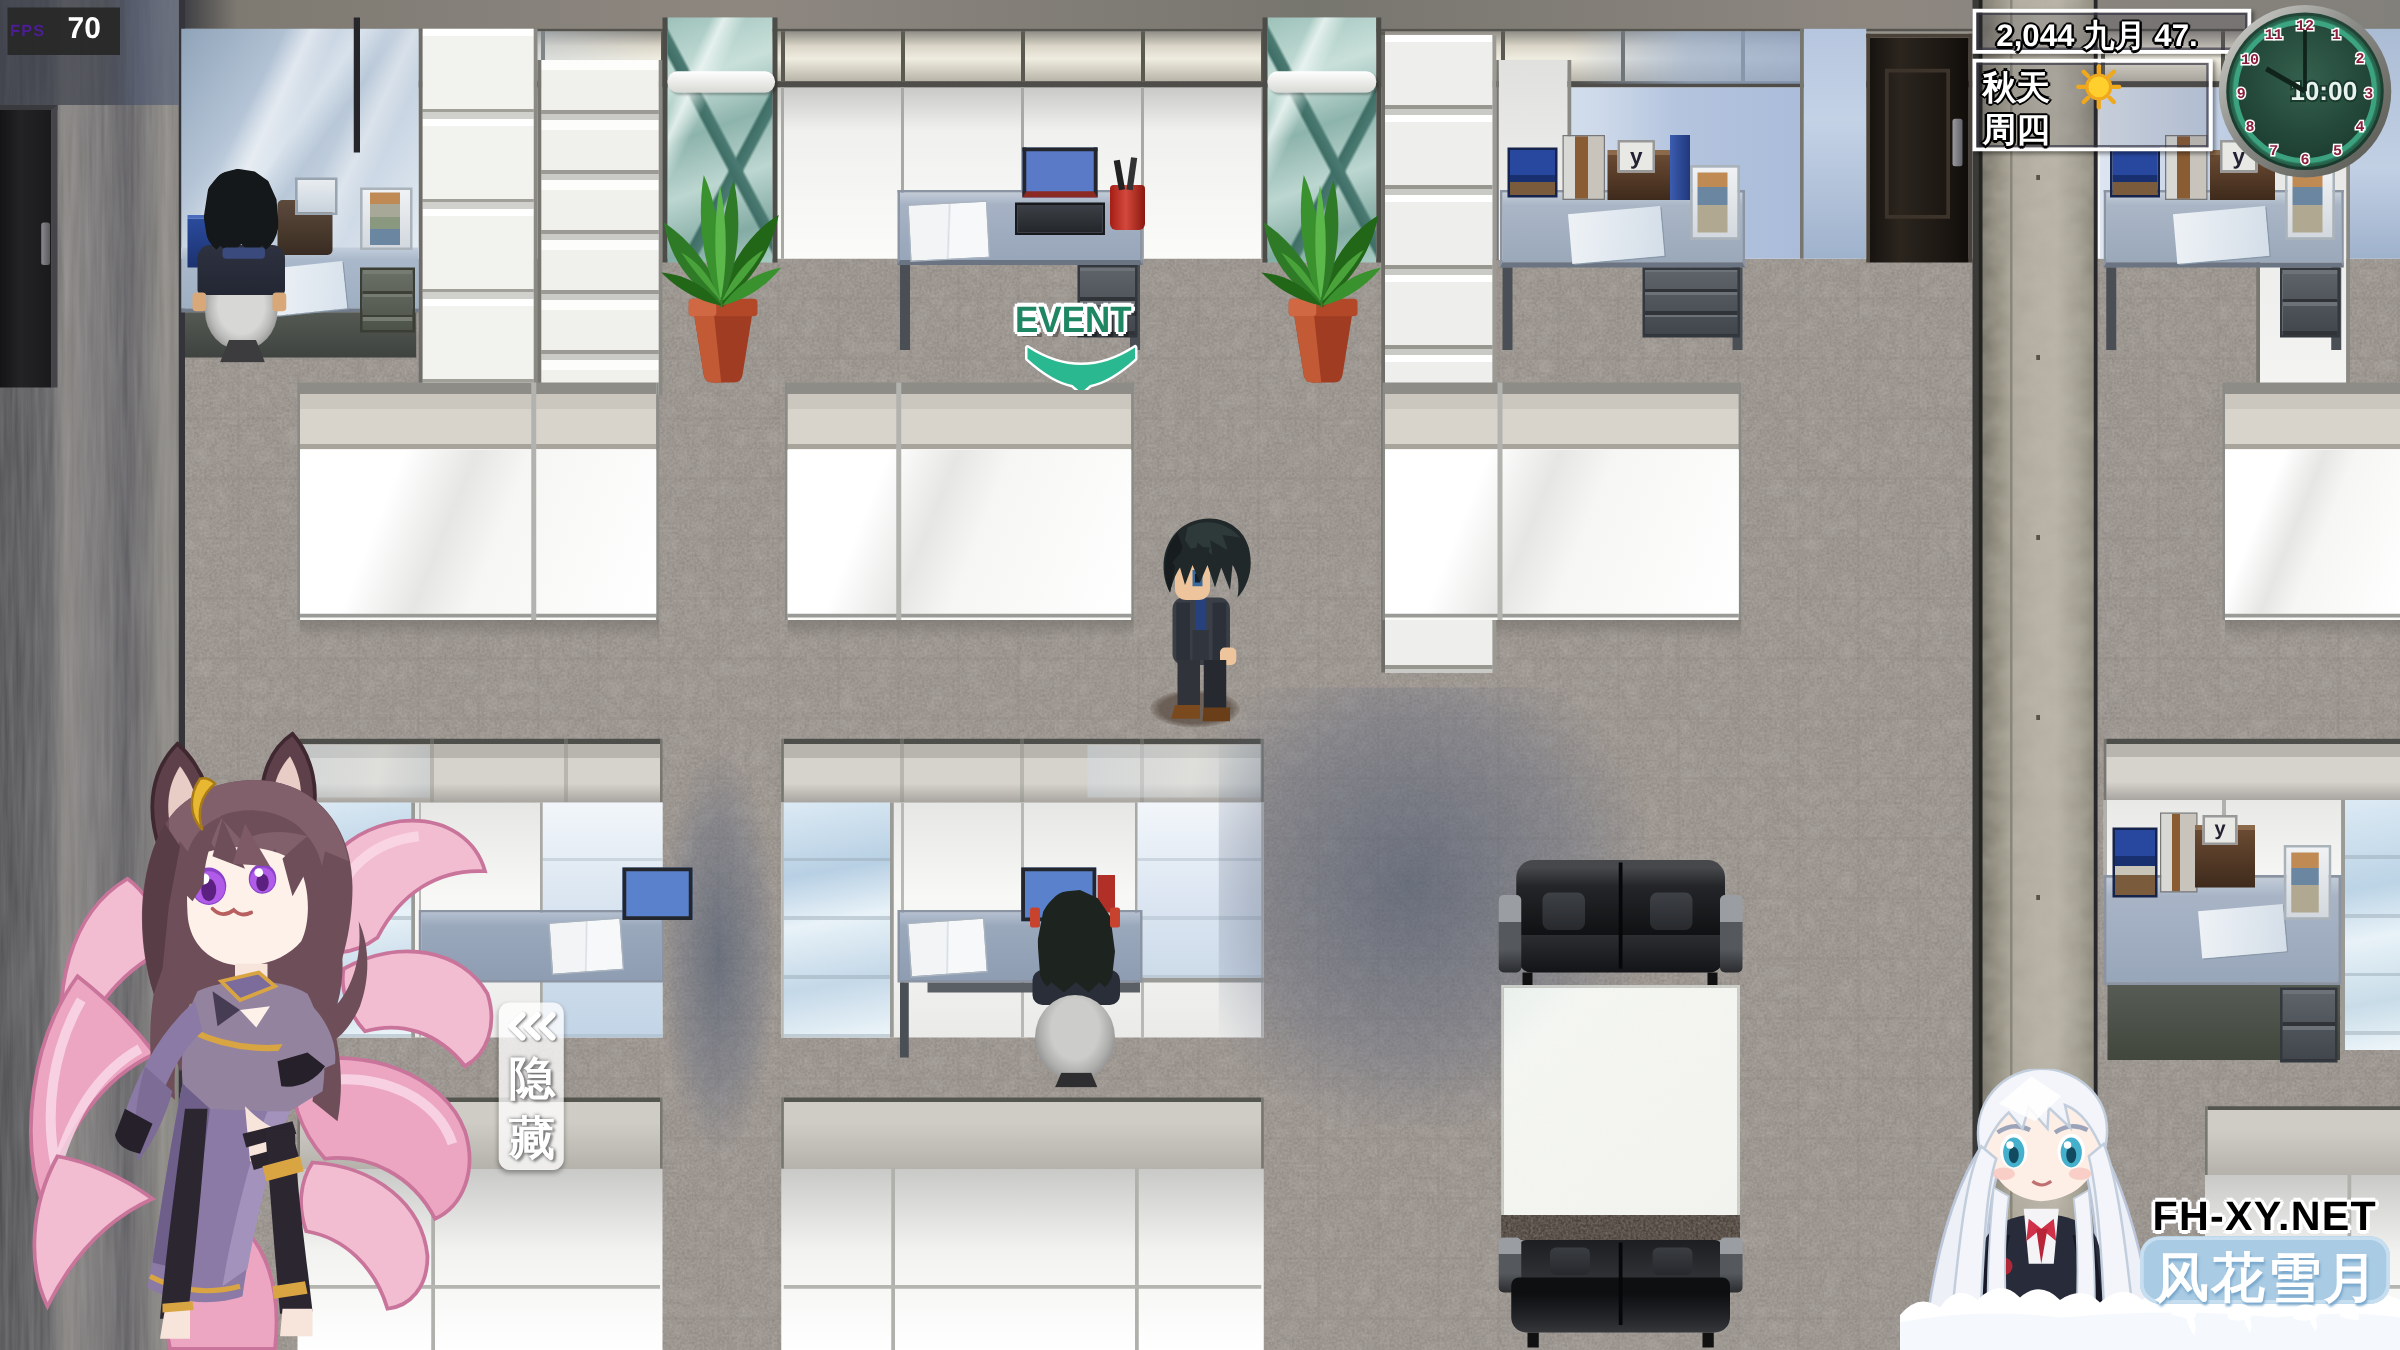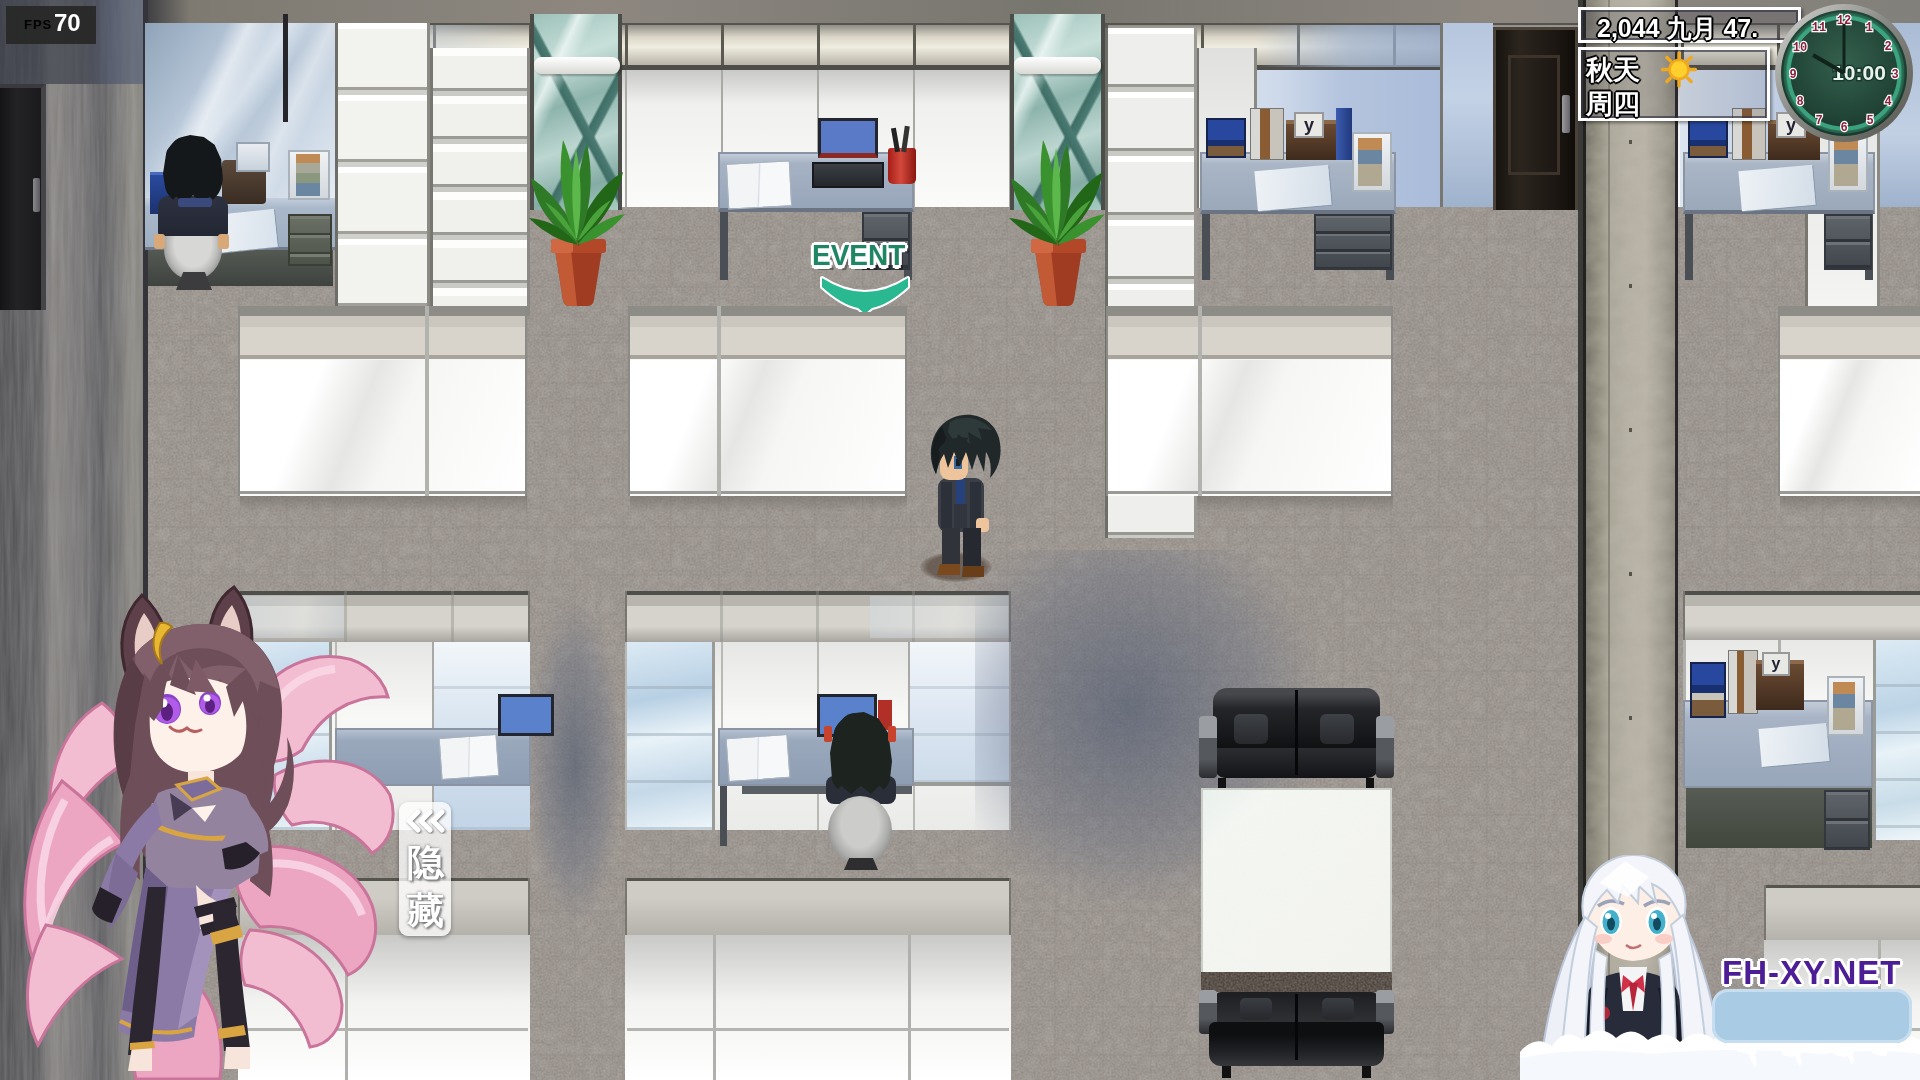--- a/index.html
+++ b/index.html
@@ -440,21 +440,21 @@
 </svg>
 
 <div style="left:812px;top:240px;z-index:9;font:bold 28px 'Liberation Sans',sans-serif;color:#1e8662;letter-spacing:0px;
  text-shadow:-3px 0 0 #fff,3px 0 0 #fff,0 -3px 0 #fff,0 3px 0 #fff,-2px -2px 0 #fff,2px 2px 0 #fff,-2px 2px 0 #fff,2px -2px 0 #fff, 4px 4px 0 #00000055;transform:scaleY(1.05);">EVENT</div>
 
 <svg style="left:815px;top:272px;z-index:9" width="100" height="40" viewBox="0 0 100 40">
 <path d="M7 6 Q 50 34 93 6 L 93 15 Q 73 33 57 36 L 50 42 L 43 36 Q 27 33 7 15 Z" fill="#2ab890" stroke="#ffffff" stroke-width="4" stroke-linejoin="round" paint-order="stroke"></path>
 </svg>
 
 <div style="left:6px;top:6px;width:90px;height:38px;background:#282828ee;z-index:20;"></div>
-<div style="left:24px;top:17px;z-index:21;font:bold 13px 'Liberation Sans',sans-serif;color:#000000;letter-spacing:1px;">FPS</div>
+<div style="left:8px;top:17px;z-index:21;font:bold 13px 'Liberation Sans',sans-serif;color:#4c1d95;letter-spacing:1px;">FPS</div>
 <div style="left:54px;top:9px;z-index:21;font:bold 24px 'Liberation Sans',sans-serif;color:#ffffff;">70</div>
 
 <div style="left:1578px;top:7px;width:223px;height:36px;border:3px solid #ffffff;box-shadow:inset 0 0 0 2px #333344aa, 2px 2px 3px #00000066;background:#3a3a4e33;z-index:20;"></div>
 <div class="outline" style="left:1597px;top:12px;z-index:21;font:bold 25px 'Liberation Sans',sans-serif;">2,044 九月 47.</div>
 
 <div style="left:1578px;top:47px;width:192px;height:74px;border:3px solid #ffffff;box-shadow:inset 0 0 0 2px #333344aa, 2px 2px 3px #00000066;background:#3a3a4e22;z-index:20;"></div>
 <div class="outline" style="left:1586px;top:52px;z-index:21;font:bold 27px 'Liberation Sans',sans-serif;">秋天</div>
 
 <svg style="left:1660px;top:51px;z-index:21" width="38" height="37" viewBox="0 0 44 42">
 <g stroke="#f0a81c" stroke-width="4" stroke-linecap="round">
@@ -663,24 +663,25 @@
 
 <path d="M150 60 C 162 90, 168 148, 174 200 L 150 188 C 148 142, 144 94, 138 70 Z" fill="#f3f5fa" stroke="#c3cedd" stroke-width="2"></path>
 
 <path d="M66 28 L 92 6 L 116 22 L 95 42 Z" fill="#ffffff" opacity=".85"></path>
 
 <path d="M62 95 C 58 136, 56 186, 58 225 L 74 225 C 70 182, 70 134, 74 102 Z" fill="#f3f5fa" stroke="#c3cedd" stroke-width="1.5"></path>
 <path d="M138 97 C 142 138, 144 188, 142 225 L 126 225 C 130 184, 130 136, 126 104 Z" fill="#f3f5fa" stroke="#c3cedd" stroke-width="1.5"></path>
 </g>
 </svg>
 
-<div style="left:1722px;top:954px;z-index:20;font:bold 33px 'Liberation Sans',sans-serif;color:#4c1d95;letter-spacing:1px;
+<div style="left:1722px;top:954px;z-index:20;font:bold 33px 'Liberation Sans',sans-serif;color:#000000;letter-spacing:1px;
 text-shadow:-3px 0 0 #fff,3px 0 0 #fff,0 -3px 0 #fff,0 3px 0 #fff,-2px -2px 0 #fff,2px 2px 0 #fff,-2px 2px 0 #fff,2px -2px 0 #fff;">FH-XY.NET</div>
 
 <div style="left:1712px;top:989px;width:200px;height:54px;background:#a9cbe3;border-radius:16px;box-shadow:inset 0 0 0 3px #c6def0;z-index:23;"></div>
+<div style="left:1724px;top:994px;z-index:24;font:bold 43px 'Liberation Sans',sans-serif;color:#ffffff;text-shadow:1px 2px 2px #7aa8cc;letter-spacing:2px;">风花雪月</div>
 
 <svg style="left:1520px;top:1012px;z-index:22" width="400" height="72" viewBox="0 0 400 72">
 <path d="M0 40 Q 15 22 32 34 Q 45 14 62 28 Q 80 10 96 26 Q 112 12 128 28 Q 146 16 160 30 Q 178 14 194 28 Q 212 10 228 26 Q 246 14 262 30 Q 280 16 296 28 Q 314 12 330 26 Q 348 16 362 30 Q 380 18 400 28 L 400 72 L 0 72 Z" fill="#ffffff"></path>
 <g fill="#ffffff">
 <path d="M30 40 q 4 14 2 24 q -6 -10 -6 -24"></path>
 <path d="M70 42 q 5 16 3 28 q -7 -12 -8 -28"></path>
 <path d="M120 40 q 4 12 2 20 q -6 -8 -6 -20"></path>
 <path d="M170 42 q 5 14 3 24 q -7 -10 -8 -24"></path>
 <path d="M230 40 q 4 16 2 28 q -6 -12 -6 -28"></path>
 <path d="M290 42 q 5 12 3 22 q -7 -9 -8 -22"></path>

